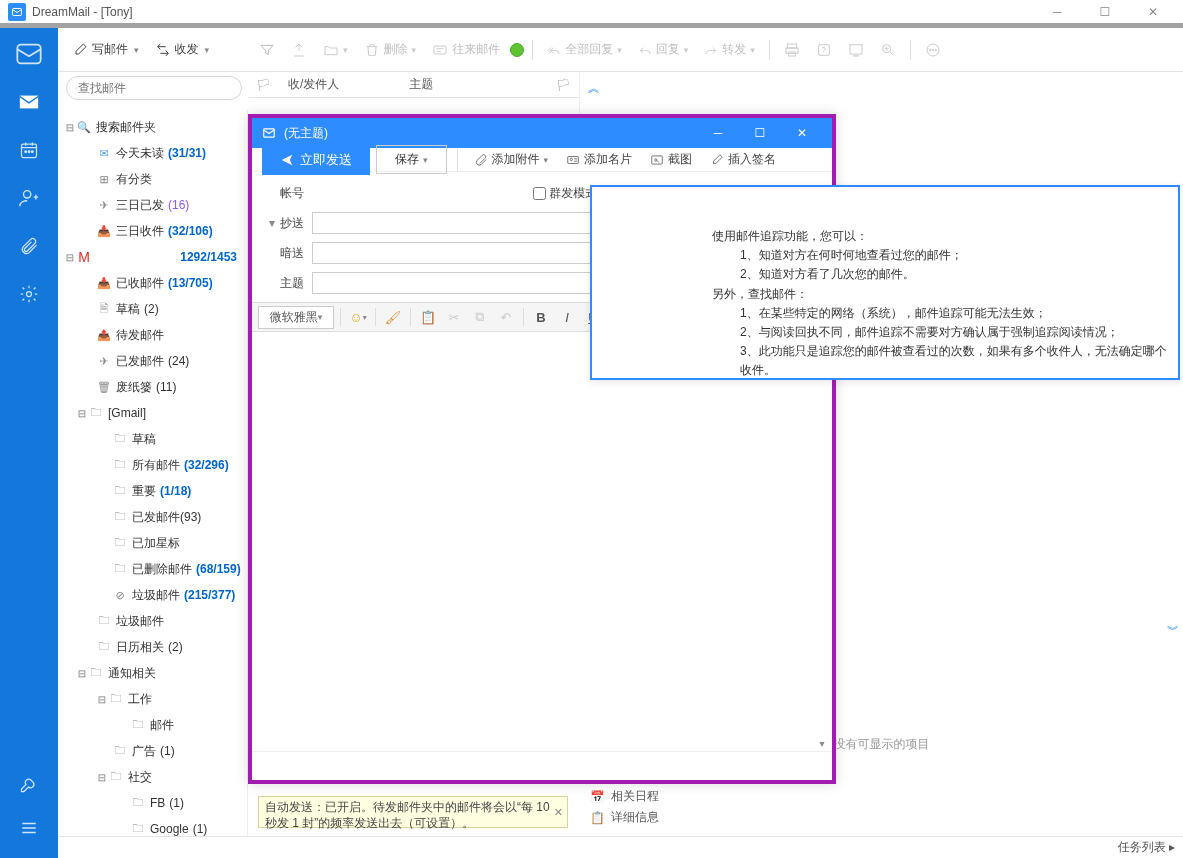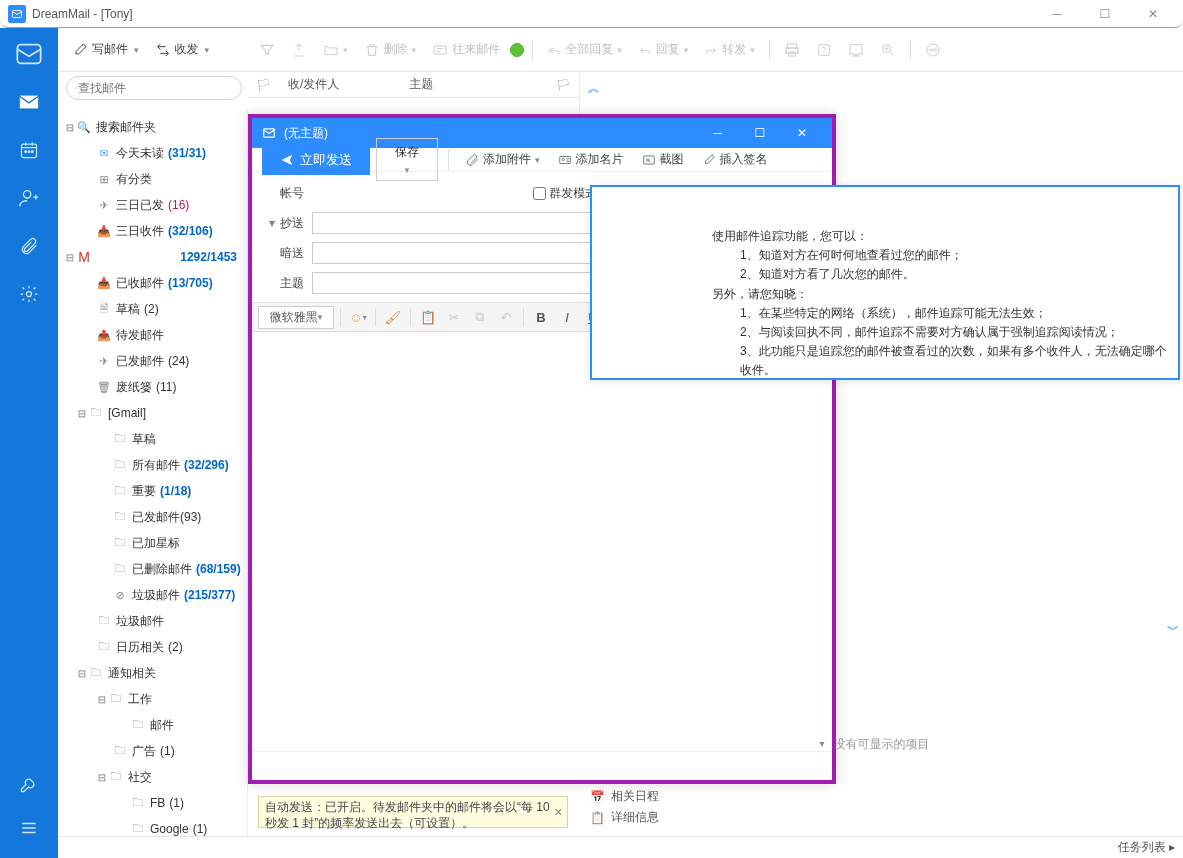--- a/index.html
+++ b/index.html
@@ -1,19 +1,19 @@
 <!DOCTYPE html>
 <html><head>
 <meta charset="utf-8">
 <style>
 * { box-sizing: border-box; margin: 0; padding: 0; font-family: "Microsoft YaHei", "Segoe UI", sans-serif; }
 body { background: #fff; width: 1183px; height: 858px; overflow: hidden; position: relative; font-size: 12px; }
 
 
-.titlebar { height: 28px; background: #fff; border-bottom: 1px solid #a3a3a3; display: flex; align-items: center; padding: 8px 8px; color: #555; border-radius: 8px; }
+.titlebar { height: 28px; background: #fff; border-bottom: 5px solid #a3a3a3; display: flex; align-items: center; padding: 8px 8px; color: #555; }
 .titlebar .app-icon { width: 18px; height: 18px; background: #2D8CFF; display: flex; align-items: center; justify-content: center; border-radius: 2px; margin-right: 6px; color: #fff; }
 .titlebar .winbtns { margin-left: auto; display: flex; gap: 4px; }
 .titlebar .winbtn { width: 44px; height: 22px; display: flex; align-items: center; justify-content: center; color: #888; }
 
 
 .leftrail { position: absolute; top: 28px; left: 0; width: 58px; height: 830px; background: #1477DB; display: flex; flex-direction: column; align-items: center; padding-top: 12px; gap: 20px; }
 .leftrail .rail-icon { color: #cce3f7; width: 28px; height: 28px; display:flex; align-items:center; justify-content:center; }
 .leftrail .rail-icon.active { color: #fff; }
 .leftrail .rail-bottom { margin-top: auto; margin-bottom: 16px; display:flex; flex-direction:column; gap:16px; align-items:center;}
 
@@ -65,21 +65,21 @@
 
 
 .compose { position: absolute; left: 248px; top: 114px; width: 588px; height: 670px; background: #fff; box-shadow: 0 0 12px rgba(0,0,0,0.15); border: 4px solid #a21caf; z-index: 50; }
 .compose-titlebar { height: 30px; background: #2D8CFF; color: #fff; display: flex; align-items: center; padding: 0 10px; }
 .compose-titlebar .cicon { margin-right: 8px; }
 .compose-titlebar .cwinbtns { margin-left: auto; display:flex; gap:2px;}
 .compose-titlebar .cwb { width:40px; height:22px; display:flex; align-items:center; justify-content:center; }
 
 .compose-toolbar { height: 24px; display:flex; align-items:center; padding:0 10px; gap:6px; border-bottom:1px solid #eee;}
 .send-btn { background:#2D8CFF; color:#fff; padding: 6px 18px; display:flex; align-items:center; gap:6px; font-size:13px;}
-.save-btn { border:1px solid #ccc; padding:5px 18px; color:#333; display:flex; align-items:center; gap:4px;flex-direction:column;}
+.save-btn { border:1px solid #ccc; padding:5px 18px; color:#333; display:flex; align-items:center; gap:4px;}
 .ctool { display:flex; align-items:center; gap:4px; color:#444; padding:4px 6px;}
 .csep { width:1px; height:22px; background:#e0e0e0; margin:0 4px;}
 
 .compose-fields { padding: 8px 14px 2px 14px; }
 .cf-row { display:flex; align-items:center; height:26px; margin-bottom:4px;}
 .cf-label { width:46px; text-align:right; color:#444; font-size:12px; padding-right:8px;}
 .cf-input { flex:1; height:22px; border:1px solid #ccc; padding:0 4px; font-size:12px; outline:none;}
 .cf-checkopt { display:flex; align-items:center; gap:3px; margin-left:8px; color:#444; font-size:12px;}
 .cf-checkopt.link { color:#2D8CFF; text-decoration:underline;}
 .expand-arrow { width:12px; color:#888; text-align:center;}
@@ -296,21 +296,21 @@
       <span>今天未读</span>
       <span class="count">(31/31)</span>
     </div>
   <div class="ft-row ft-indent-2">
       <span class="ficon">⊞</span>
       <span>有分类</span>
     </div>
   <div class="ft-row ft-indent-2">
       <span class="ficon">✈</span>
       <span>三日已发</span>
-      <span class="count" style="color:#be185d;font-weight:normal">(16)</span>
+      <span class="count" style="color:#8b5cf6;font-weight:normal">(16)</span>
     </div>
   <div class="ft-row ft-indent-2">
       <span class="ficon">📥</span>
       <span>三日收件</span>
       <span class="count">(32/106)</span>
     </div>
   <div class="ft-row">
       <span class="expander">⊟</span>
       <span class="ficon" style="color:#D93025;font-size:14px;">M</span>
       <span class="ft-account"></span>
@@ -588,17 +588,17 @@
         <span>▴</span>
         <span>▾</span>
       </div>
   </div>
 </div>
 
 <div class="tooltip-box">
   <div class="tt-line">使用邮件追踪功能，您可以：</div>
   <div class="tt-line tt-indent">1、知道对方在何时何地查看过您的邮件；</div>
   <div class="tt-line tt-indent">2、知道对方看了几次您的邮件。</div>
-  <div class="tt-line">另外，请您知晓：</div>
+  <div class="tt-line">另外，查找邮件：</div>
   <div class="tt-line tt-indent">1、在某些特定的网络（系统），邮件追踪可能无法生效；</div>
   <div class="tt-line tt-indent">2、与阅读回执不同，邮件追踪不需要对方确认属于强制追踪阅读情况；</div>
   <div class="tt-line tt-indent">3、此功能只是追踪您的邮件被查看过的次数，如果有多个收件人，无法确定哪个收件。</div>
 </div>
 
 </body></html>

